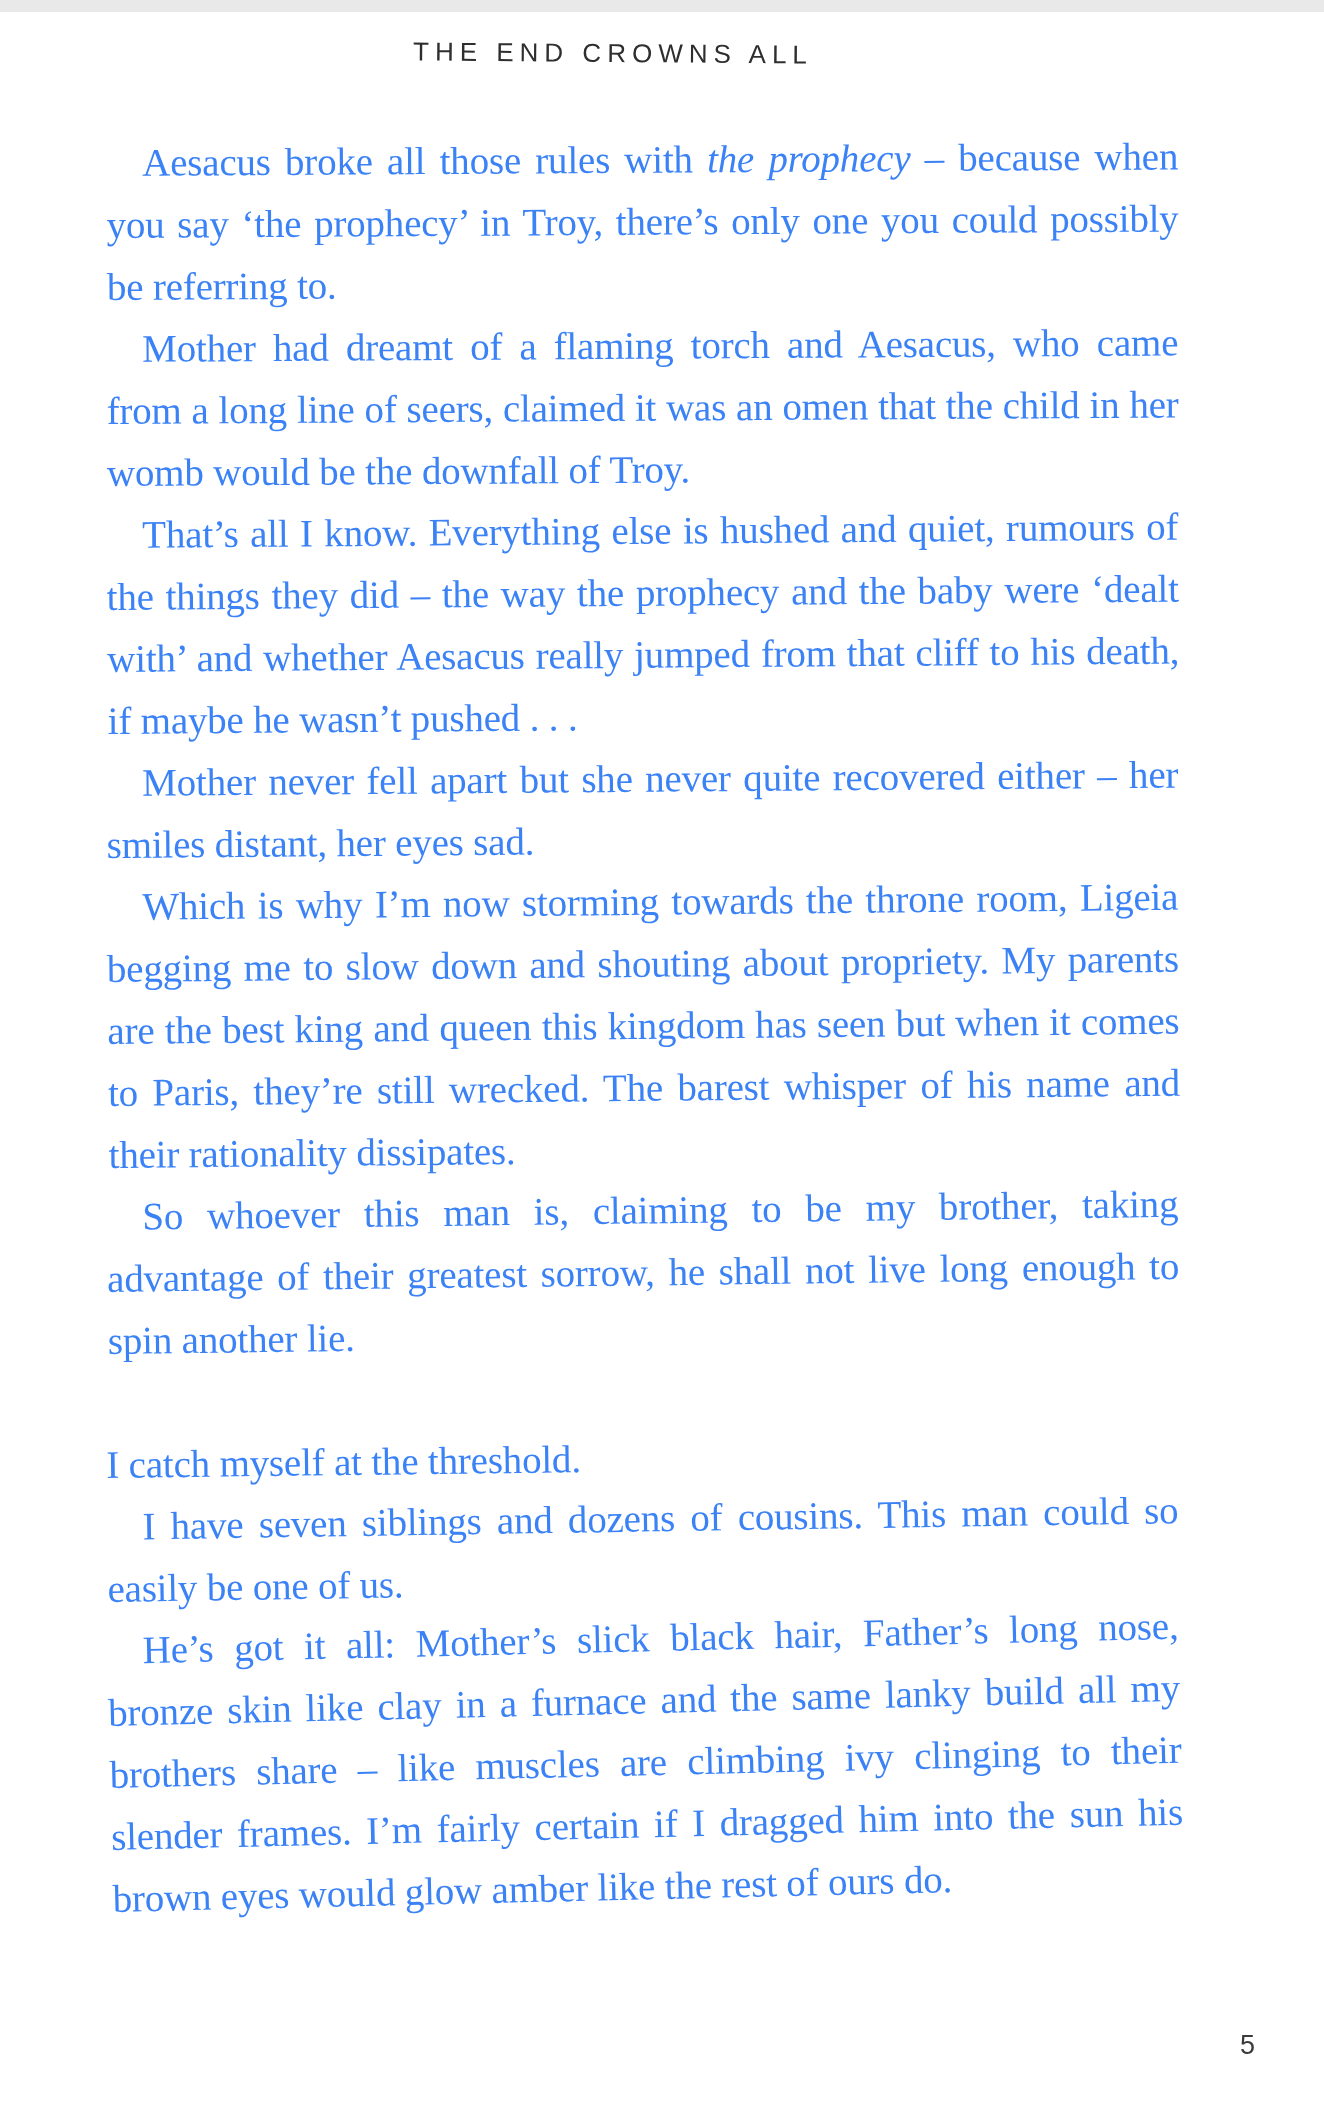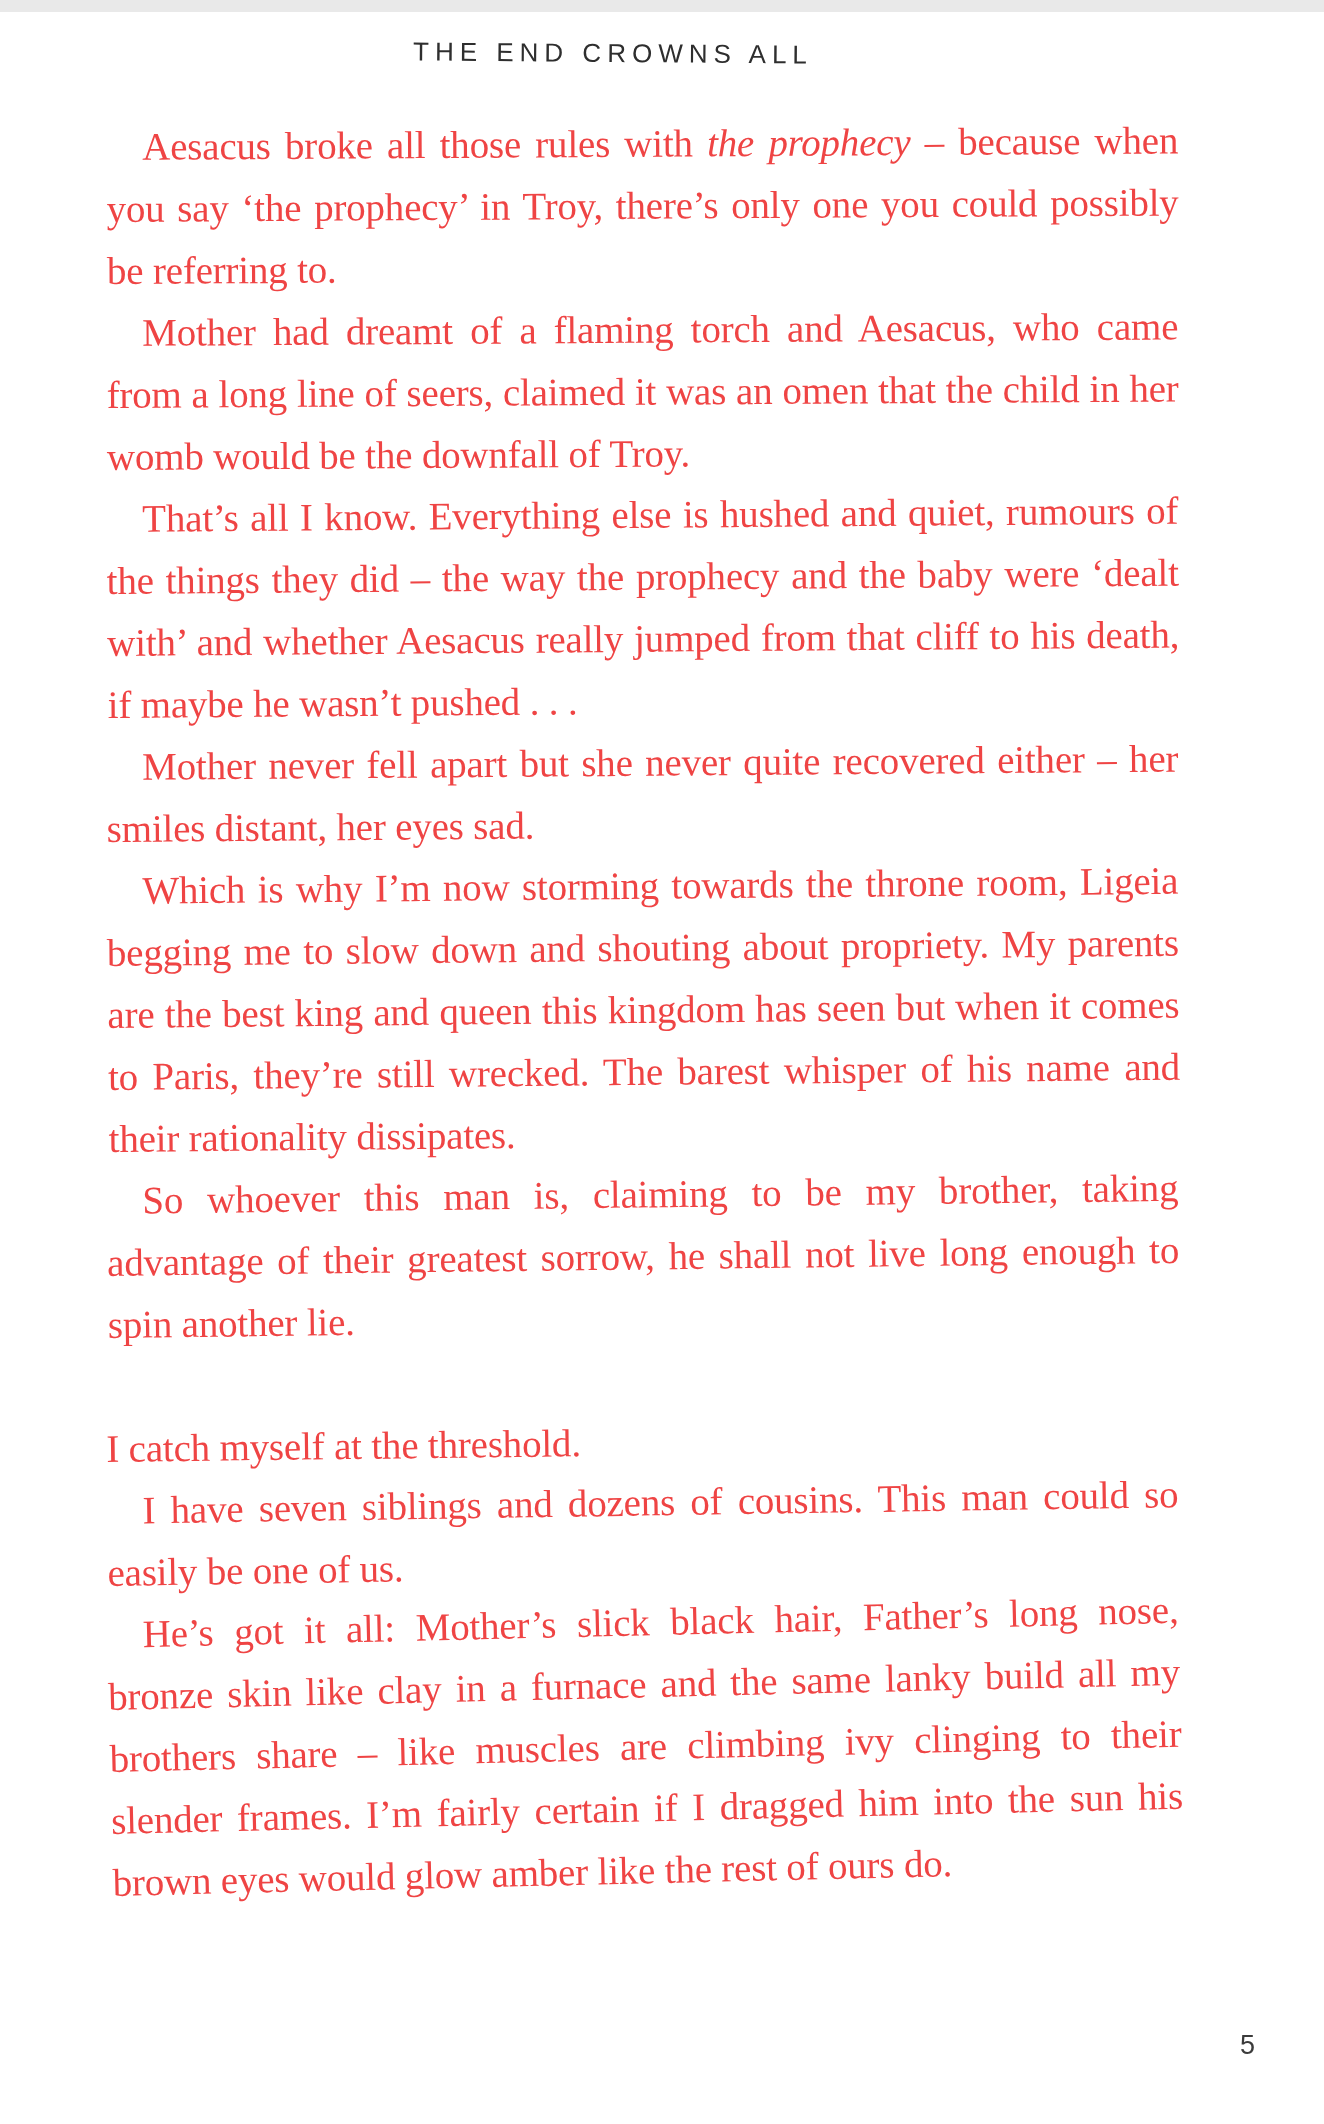--- a/index.html
+++ b/index.html
@@ -25,27 +25,27 @@
     font-size: 26px;
     font-weight: 400;
     letter-spacing: 6px;
     color: #2e2e2e;
     transform: rotate(0.45deg);
     transform-origin: 50% 50%;
     white-space: nowrap;
   }
   .text-block {
     position: absolute;
-    top: 104px;
+    top: 120px;
     left: 106px;
     width: 1072px;
     font-family: "Liberation Serif", serif;
     font-size: 39px;
     line-height: 62px;
-    color: #ef4444;
+    color: #3b82f6;
     text-align: justify;
     letter-spacing: -0.2px;
   }
   .para {
     margin: 0;
     transform-origin: 0 0;
   }
   .para.indent { text-indent: 36px; }
   .section-break { margin-top: 62px; }
   .italic-phrase { font-style: italic; }

